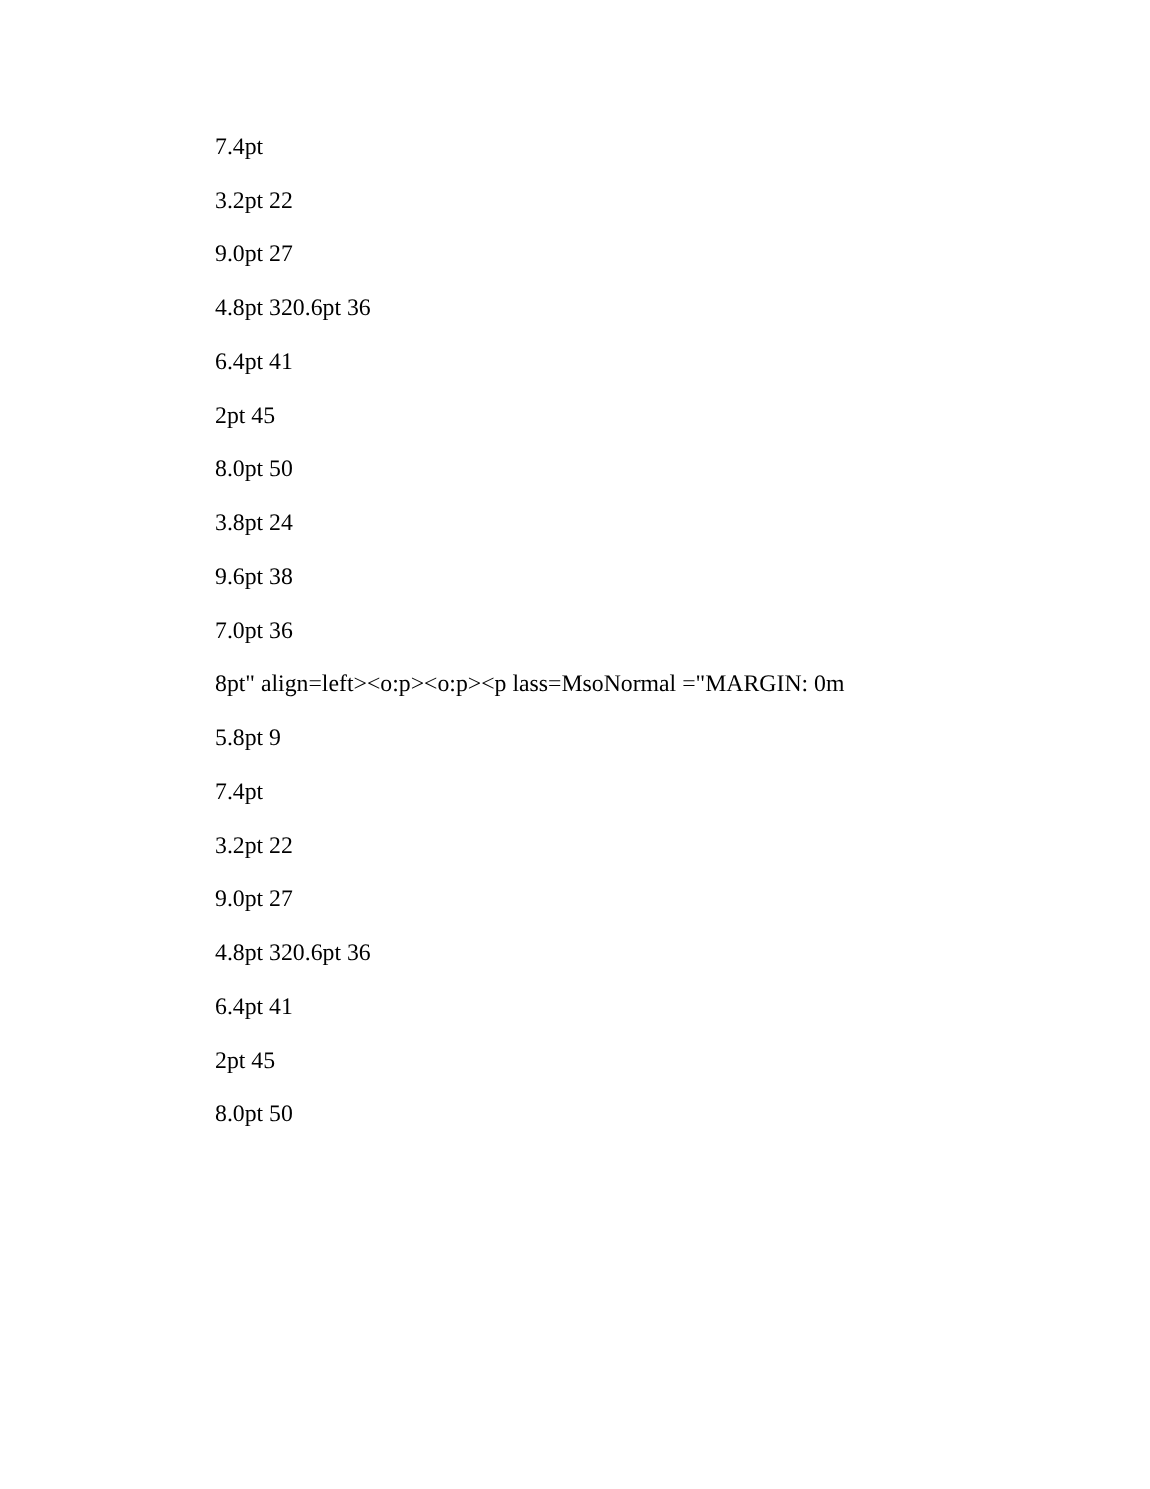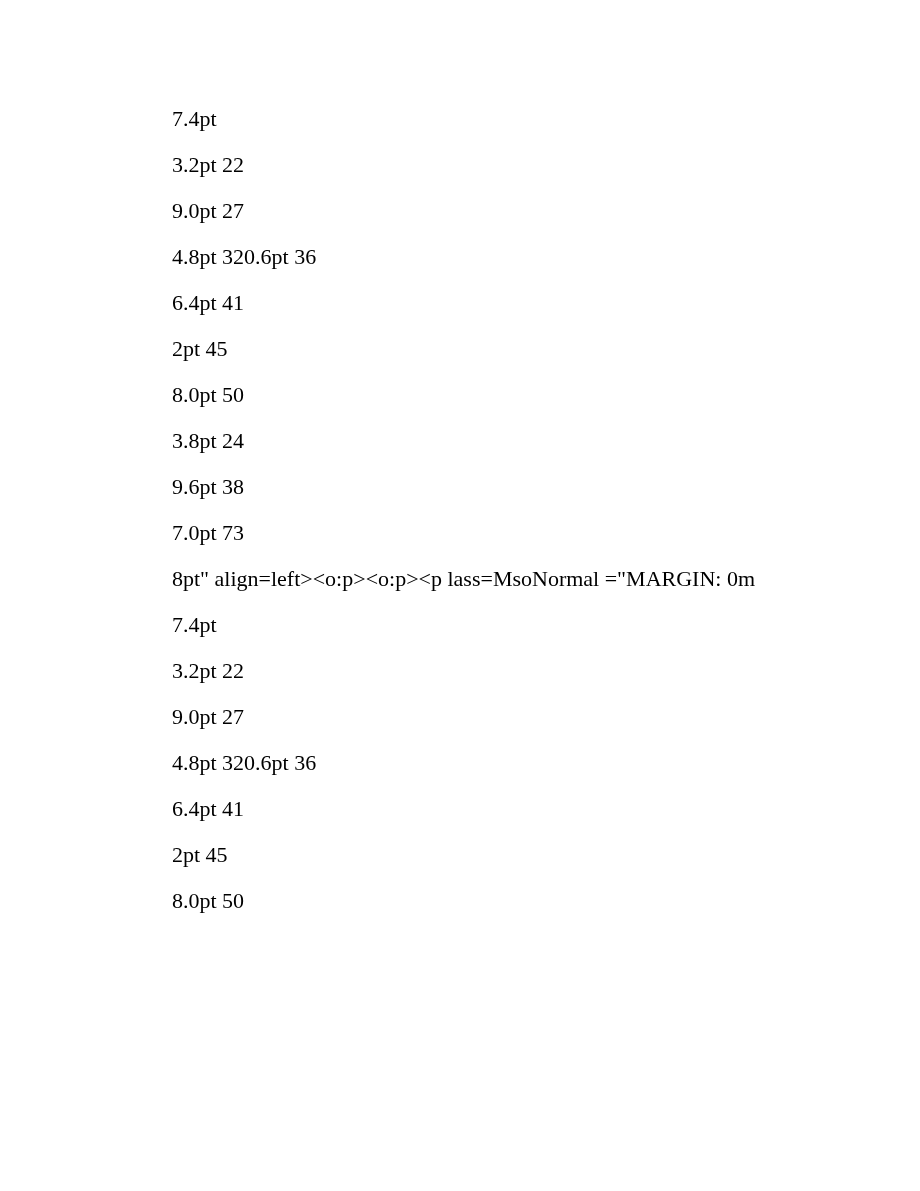--- a/index.html
+++ b/index.html
@@ -12,21 +12,21 @@
   .page {
     box-sizing: border-box;
     width: 920px;
     height: 1191px;
     padding-top: 108px;
     padding-bottom: 100px;
     padding-left: 128px;
     padding-right: 110px;
     color: #000000;
     font-family: "SimSun", "NSimSun", "Songti SC", "FangSong", "STSong", serif;
-    font-size: 22px;
+    font-size: 19px;
     line-height: 1.0;
   }
   .line {
     margin: 0 0 24px 0;
     white-space: pre;
   }
   .indent {
     padding-left: 44px;
   }
   .noindent {
@@ -39,22 +39,23 @@
 <div class="page">
   <p class="line indent">7.4pt</p>
   <p class="line indent">3.2pt 22</p>
   <p class="line indent">9.0pt 27</p>
   <p class="line indent">4.8pt 320.6pt 36</p>
   <p class="line indent">6.4pt 41</p>
   <p class="line indent">2pt 45</p>
   <p class="line indent">8.0pt 50</p>
   <p class="line indent">3.8pt 24</p>
   <p class="line indent">9.6pt 38</p>
-  <p class="line indent">7.0pt 73</p>
+  <p class="line indent">7.0pt 36</p>
   <p class="line indent">8pt" align=left&gt;&lt;o:p&gt;&lt;o:p&gt;&lt;p lass=MsoNormal ="MARGIN: 0m</p>
+  <p class="line indent">5.8pt 9</p>
   <p class="line indent">7.4pt</p>
   <p class="line indent">3.2pt 22</p>
   <p class="line indent">9.0pt 27</p>
   <p class="line indent">4.8pt 320.6pt 36</p>
   <p class="line indent">6.4pt 41</p>
   <p class="line indent">2pt 45</p>
   <p class="line indent">8.0pt 50</p>
 </div>
 
 </body></html>

